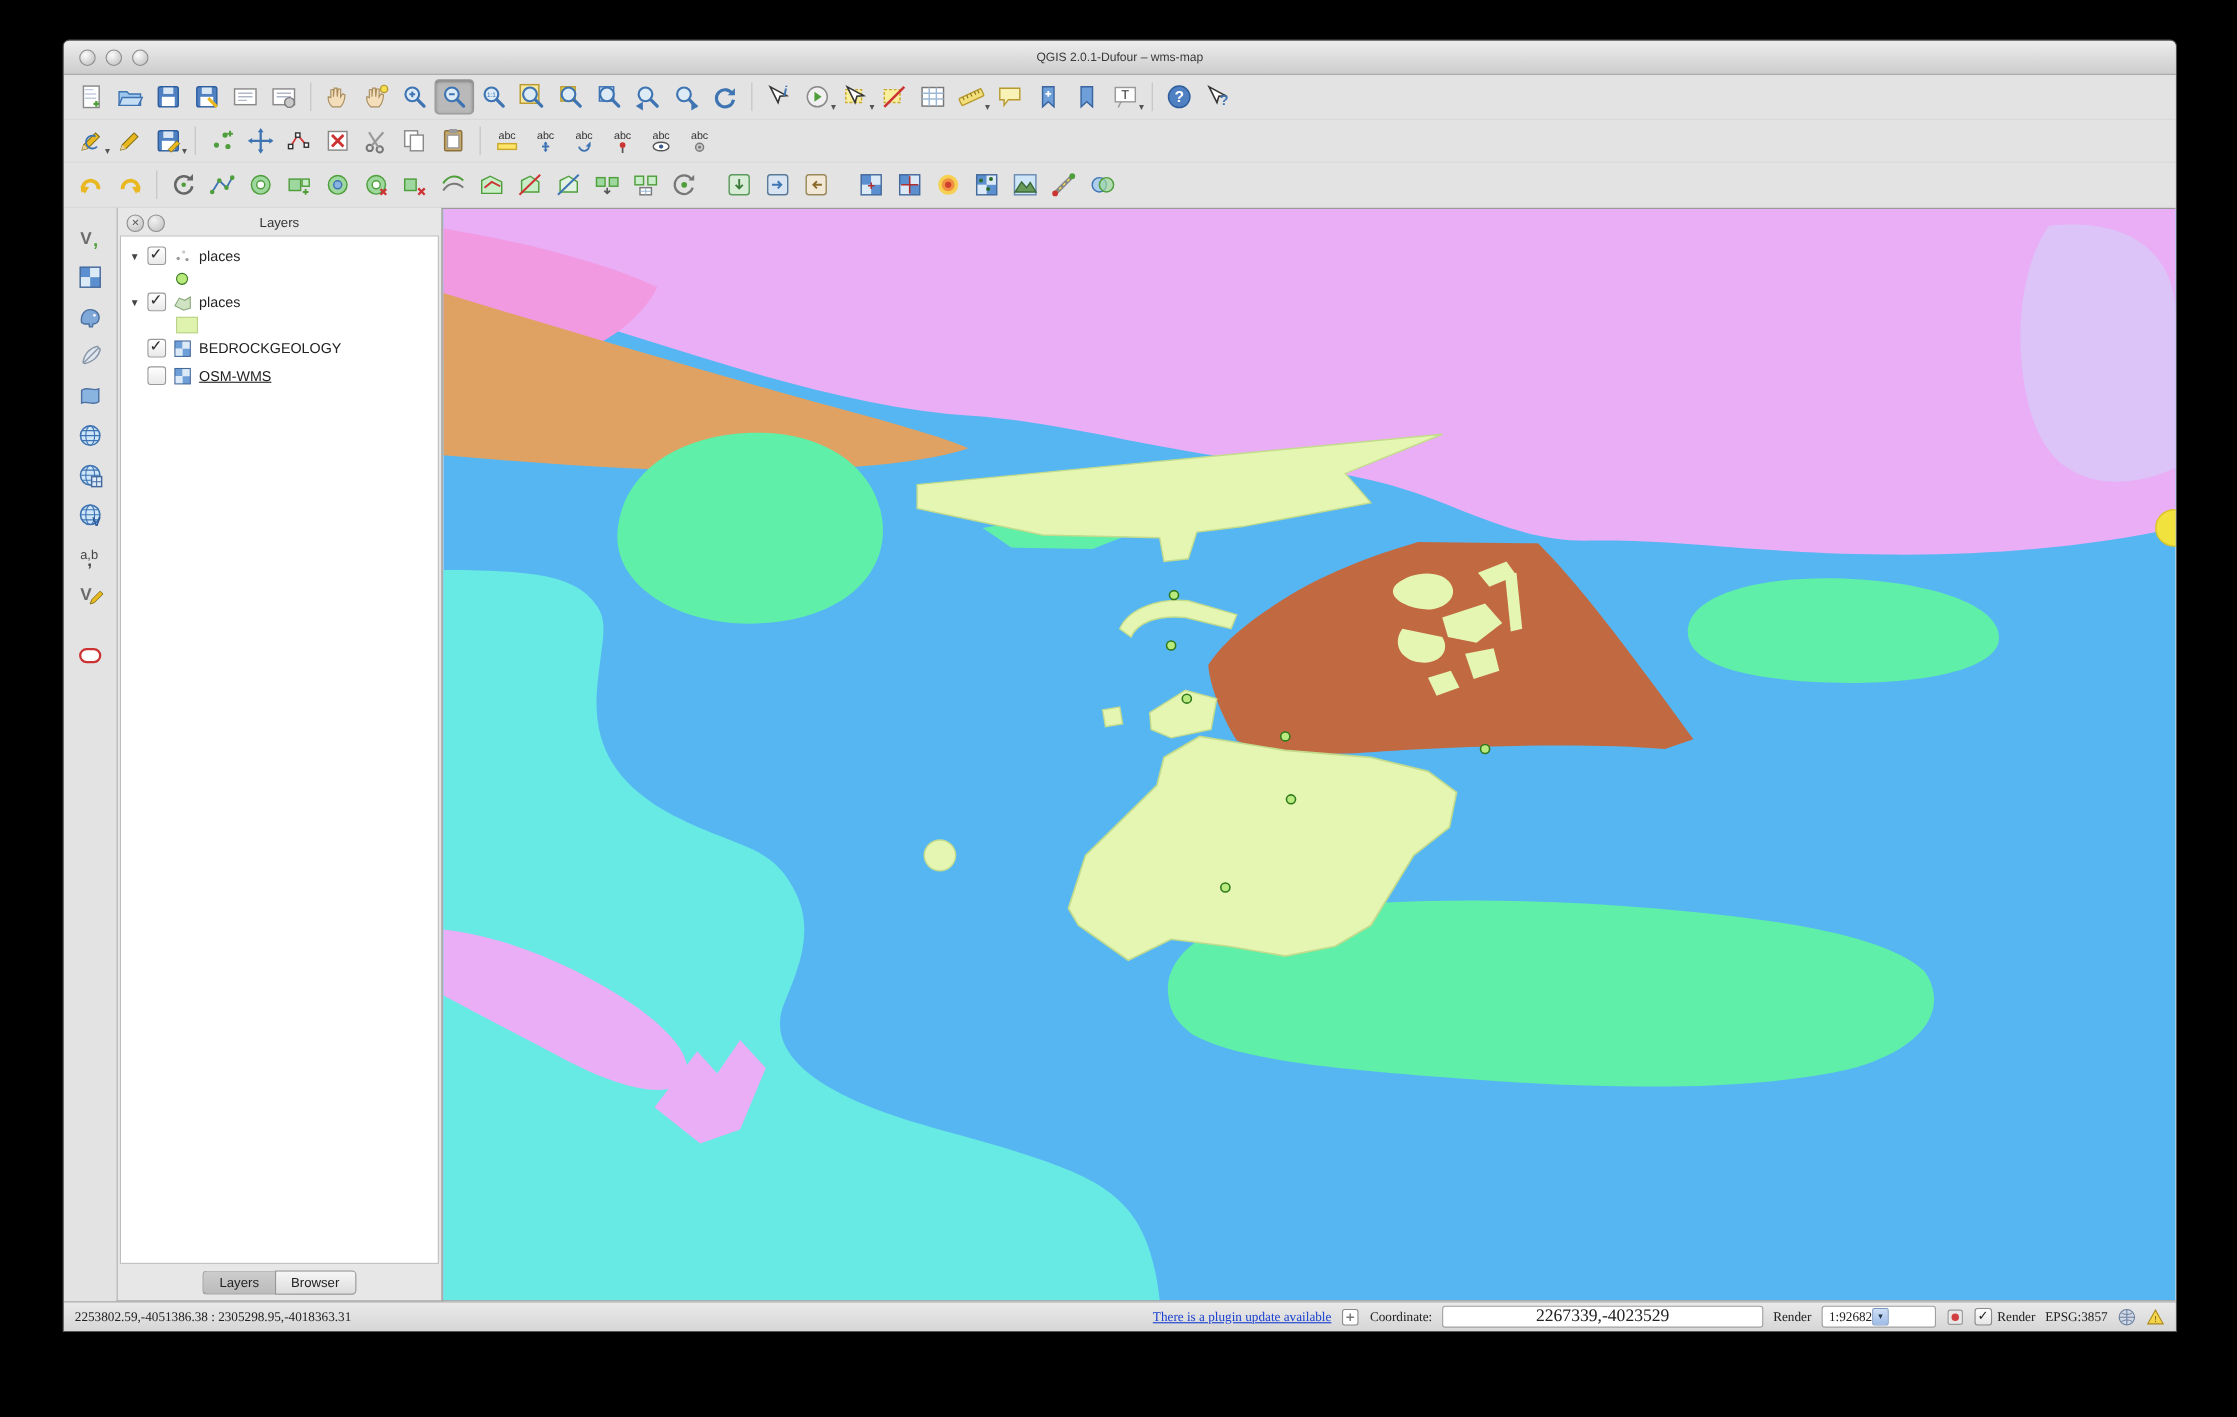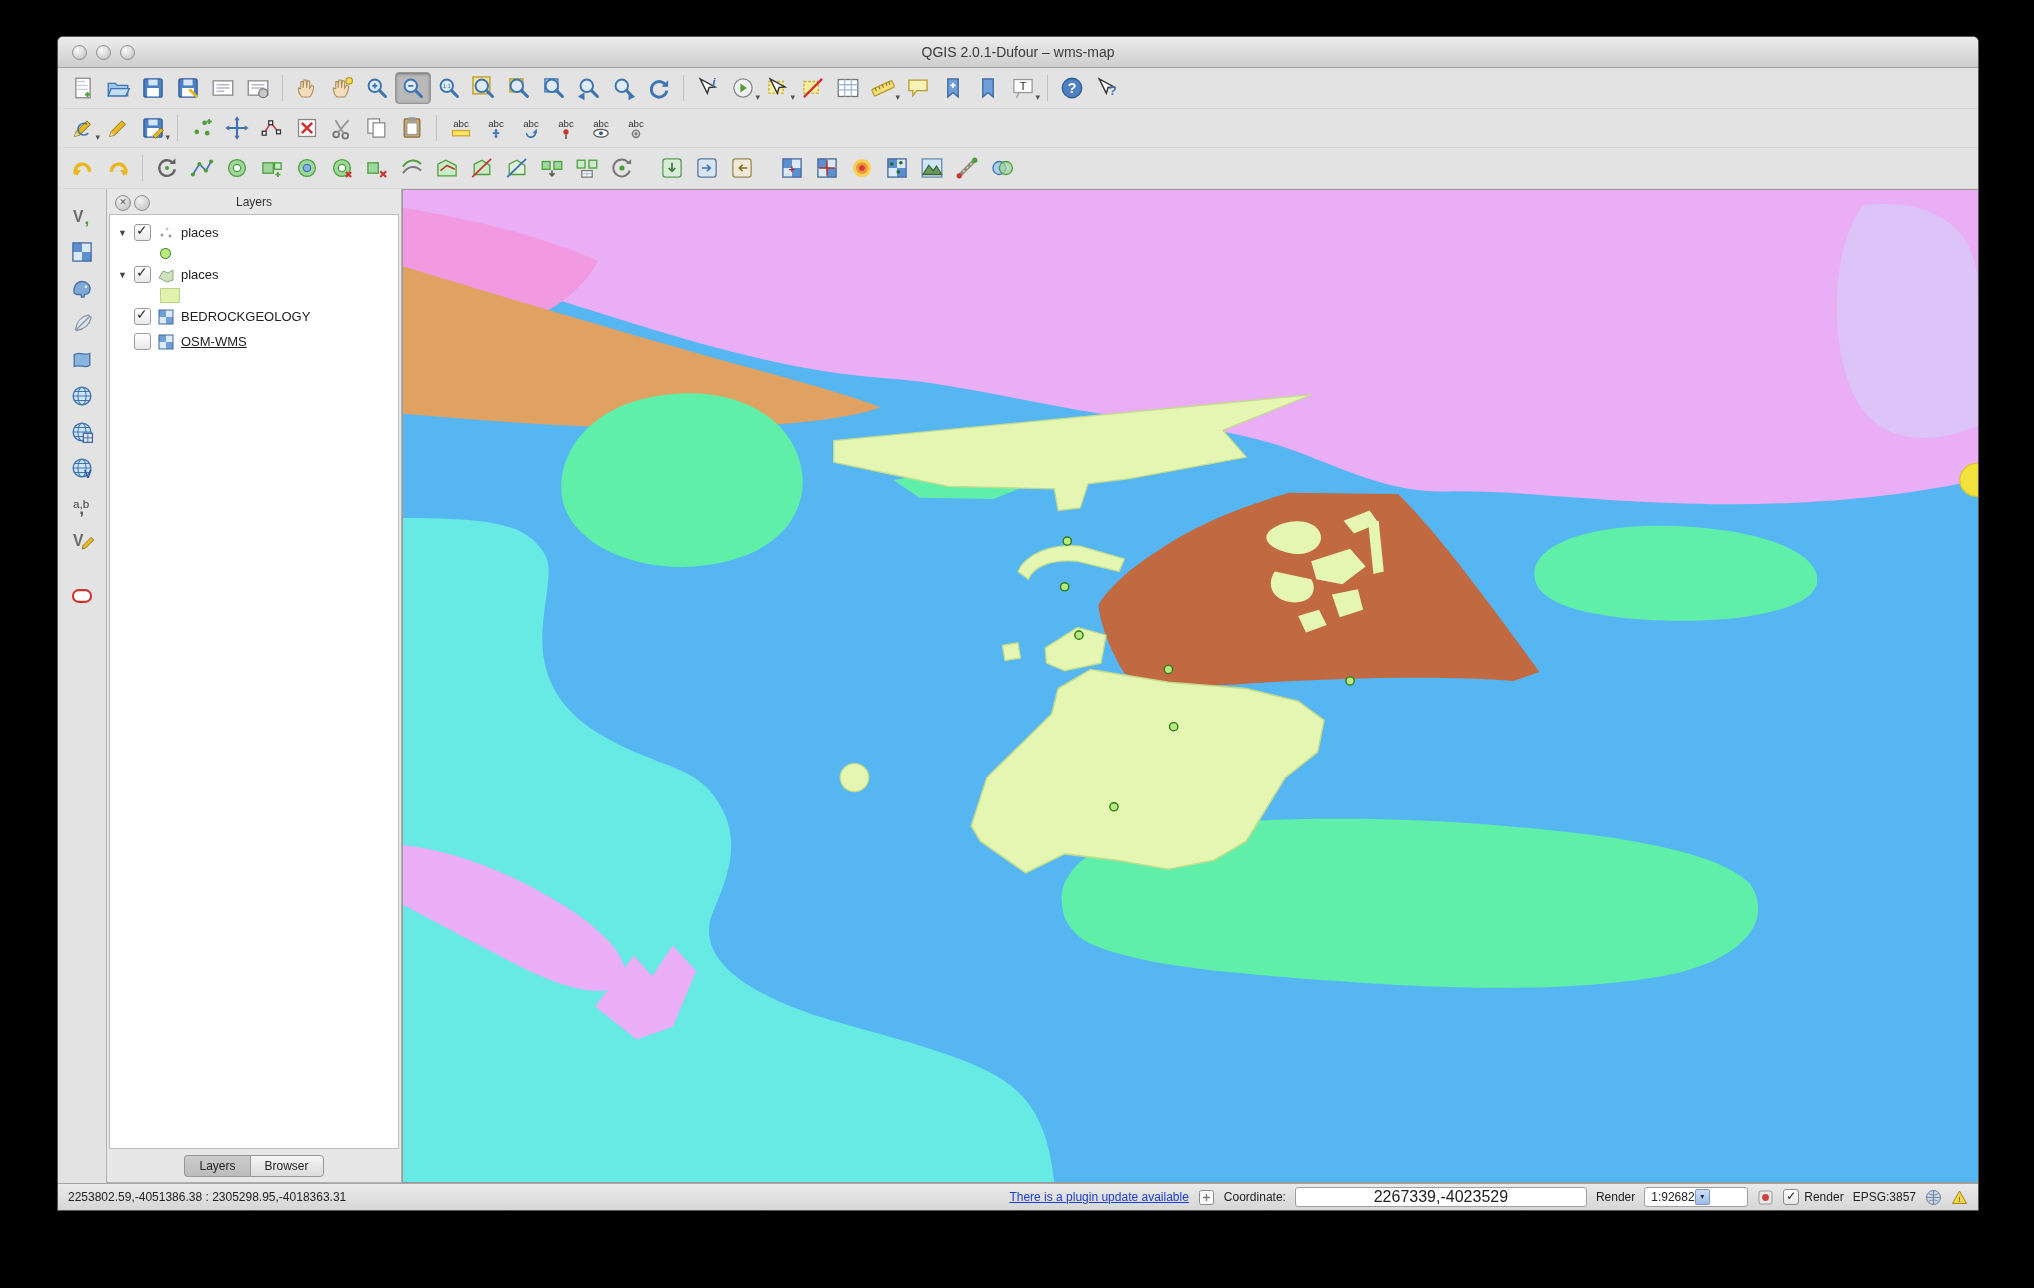--- a/index.html
+++ b/index.html
@@ -8,21 +8,21 @@
   .window{position:absolute;left:57px;top:36px;width:1920px;height:1173px;
           background:#e3e3e3;border-radius:6px 6px 0 0;overflow:hidden;
           box-shadow:0 14px 50px rgba(0,0,0,.65);display:flex;flex-direction:column;
           border:1px solid #555;}
   
   .titlebar{height:30px;flex:0 0 30px;background:linear-gradient(#ededed,#cdcdcd);
             border-bottom:1px solid #9f9f9f;position:relative;}
   .traffic{position:absolute;left:14px;top:8px;display:flex;gap:9px;}
   .tl{width:13px;height:13px;border-radius:50%;border:1px solid #8f8f8f;
       background:radial-gradient(circle at 35% 30%,#fcfcfc,#b9b9b9);}
-  .title{text-align:center;line-height:30px;font-size:14px;color:#3a3a3a;}
+  .title{text-align:center;line-height:30px;font-size:11px;color:#3a3a3a;}
   
   .toolbar{display:flex;align-items:center;padding:2px 8px;gap:1px;background:#e3e3e3;border-bottom:1px solid #d6d6d6;}
   .toolbar.r1{height:36px;flex:0 0 36px;}
   .toolbar.r2{height:34px;flex:0 0 34px;}
   .toolbar.r3{height:36px;flex:0 0 36px;}
   .tbtn{width:34px;height:30px;display:flex;align-items:center;justify-content:center;
         border-radius:4px;position:relative;flex:0 0 auto;}
   .tbtn.pressed{background:#b9b9b9;box-shadow:inset 0 1px 3px rgba(0,0,0,.4);border:1px solid #979797;}
   .ticon{display:block;}
   .ticon svg{width:26px;height:26px;display:block;}
@@ -59,21 +59,21 @@
   .ptab{font-size:12px;padding:3px 14px;border:1px solid #979797;background:linear-gradient(#f6f6f6,#dcdcdc);color:#222;}
   .ptab.active{background:linear-gradient(#cdcdcd,#bbbbbb);}
   .ptab.first{border-radius:4px 0 0 4px;border-right:none;}
   .ptab.last{border-radius:0 4px 4px 0;}
   
   .canvas{flex:1;position:relative;background:#fff;border:1px solid #9a9a9a;border-right:none;min-width:0;}
   .canvas svg{position:absolute;left:0;top:0;width:100%;height:100%;}
   
   .statusbar{height:26px;flex:0 0 26px;display:flex;align-items:center;gap:9px;padding:0 10px;
              background:linear-gradient(#eaeaea,#d6d6d6);border-top:1px solid #a5a5a5;
-             font-size:12px;color:#222;}
+             font-size:12px;color:#222;font-family:Liberation Serif, serif;}
   .spacer{flex:1;}
   .plugin-link{color:#1a3fd0;text-decoration:underline;cursor:pointer;white-space:nowrap;}
   .sicon svg{width:17px;height:17px;display:block;}
   .coordbox{width:290px;height:18px;background:#fff;border:1px solid #9f9f9f;border-radius:3px;
             text-align:center;line-height:18px;font-size:16px;}
   .scalebox{width:94px;height:18px;background:#fff;border:1px solid #9f9f9f;border-radius:3px;
             display:flex;align-items:center;padding:0 2px 0 6px;font-size:12px;}
   .combo-arrow{width:13px;height:14px;background:linear-gradient(#cfe0f6,#9dbce8);border:1px solid #7a98c4;
                border-radius:2px;font-size:8px;line-height:14px;text-align:center;color:#234;}
   .chk{display:flex;align-items:center;gap:5px;white-space:nowrap;}

